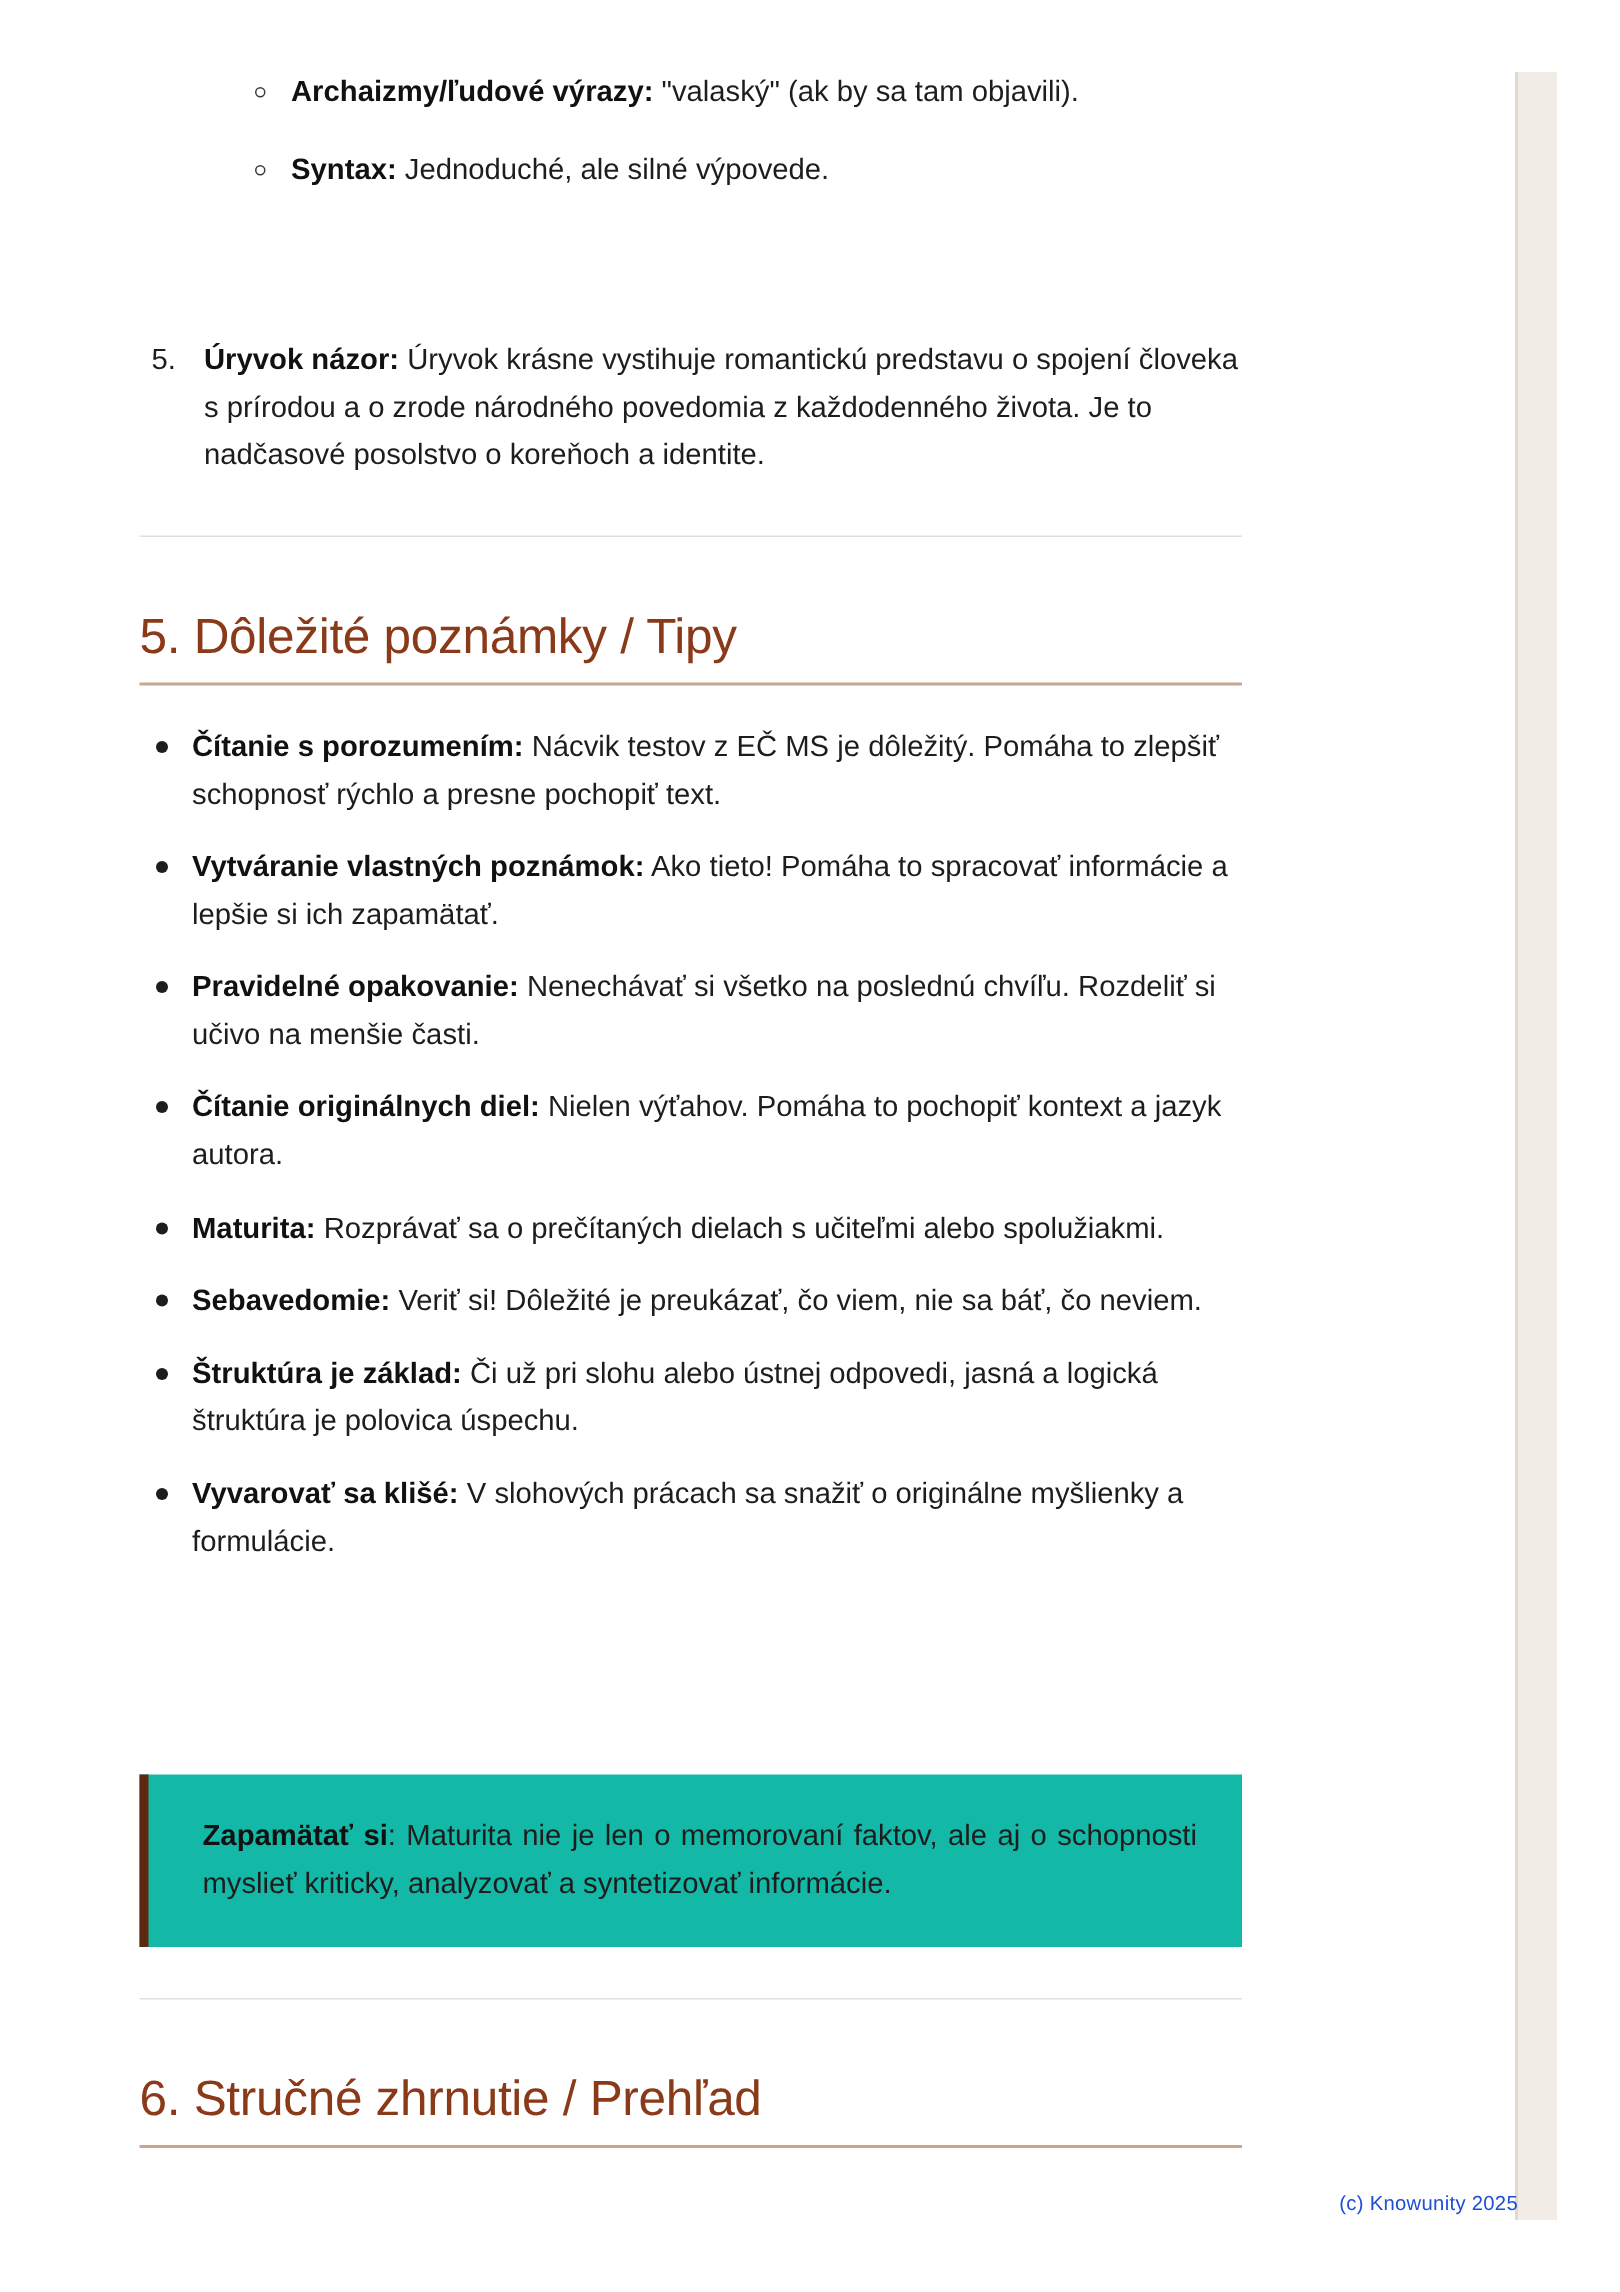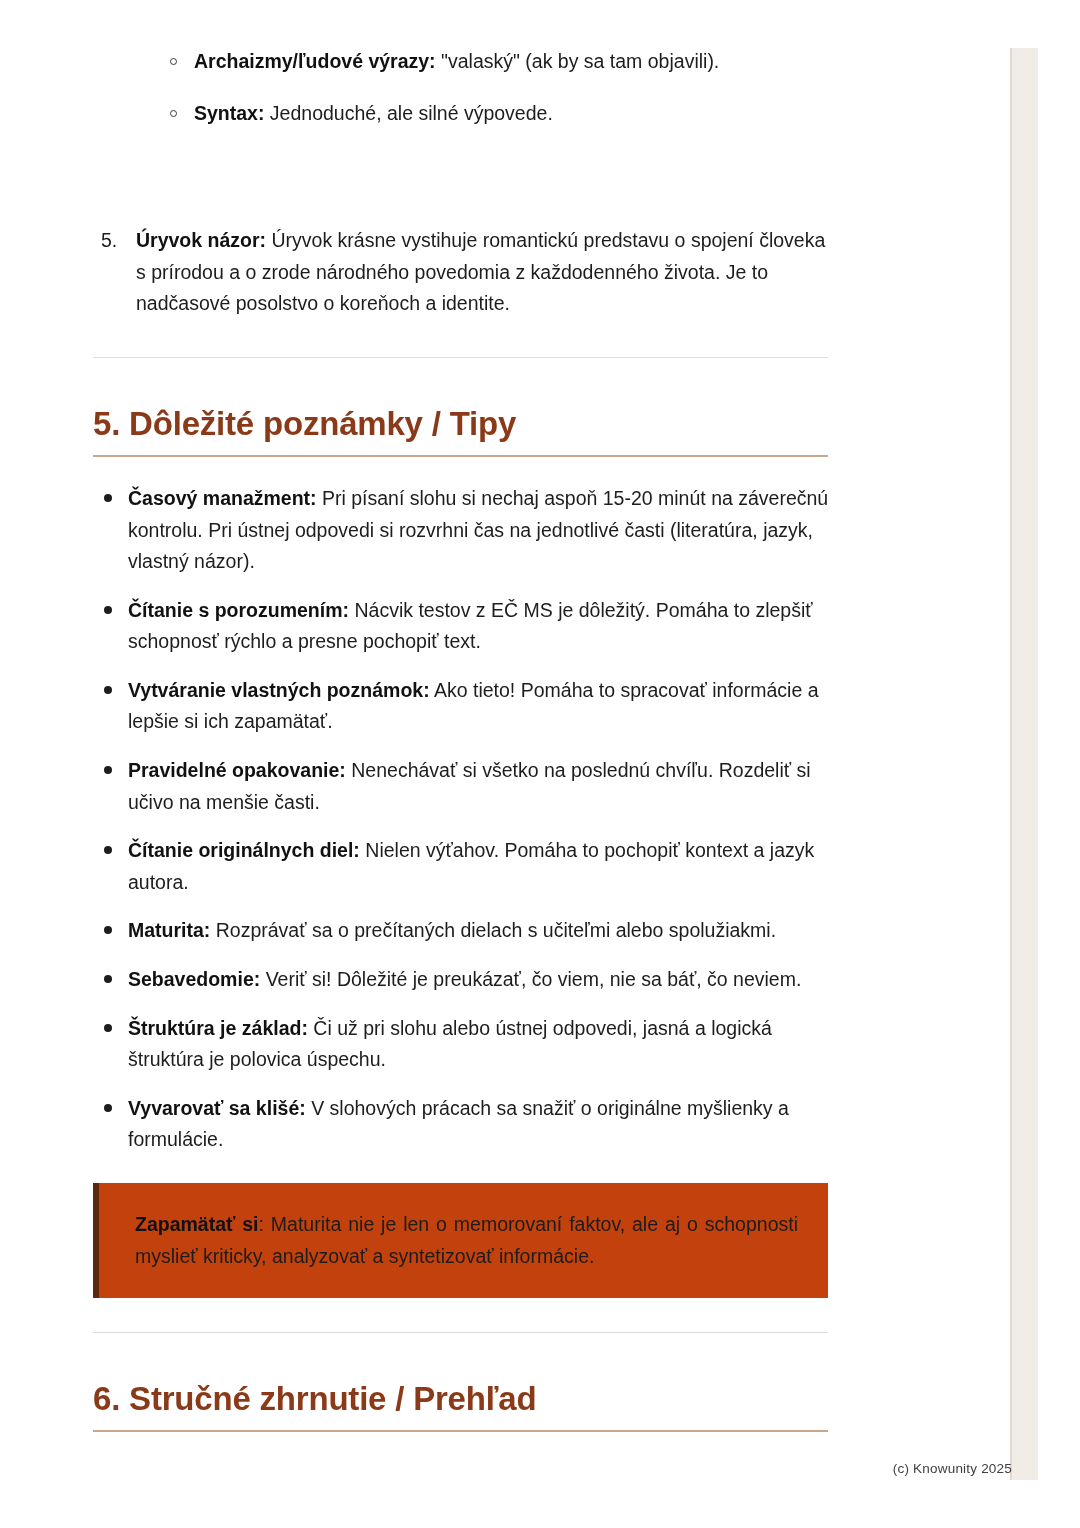--- a/index.html
+++ b/index.html
@@ -128,50 +128,50 @@
   
   .hr {
     width: 735px;
     height: 1px;
     background: #e3ded9;
     margin: 0;
   }
 
   h2.section-title {
     font-size: 33px;
-    font-weight: 700;
+    font-weight: 400;
     color: #8a3a18;
     margin: 0;
     letter-spacing: -0.2px;
   }
   .title-rule {
     width: 735px;
     height: 2px;
     background: #c9a78f;
     margin-top: 12px;
   }
 
   .callout {
     width: 735px;
     box-sizing: border-box;
-    background: #c2410c;
+    background: #14b8a6;
     border-left: 6px solid #5a2910;
     padding: 26px 30px 26px 36px;
     font-size: 19.5px;
     line-height: 1.62;
     color: #1d1d1d;
     text-align: justify;
   }
 
   .footer-note {
     position: absolute;
     right: 68px;
     bottom: 52px;
     font-size: 13.5px;
-    color: #404040;
+    color: #1d4ed8;
     letter-spacing: 0.2px;
   }
 
   
   .blk { position: absolute; }
 </style>
 </head>
 <body>
 
 <div class="page-edge">
@@ -198,23 +198,20 @@
 
   <div class="hr blk" style="left:93px; top:357px;"></div>
 
   <div class="blk" style="left:93px; top:405px;">
     <h2 class="section-title">5. Dôležité poznámky / Tipy</h2>
     <div class="title-rule"></div>
   </div>
 
   <ul class="bullet-list blk" style="left:96px; top:483px; width:745px;">
     <li>
-      <b>Časový manažment:</b><span> Pri písaní slohu si nechaj aspoň 15-20 minút na záverečnú kontrolu. Pri ústnej odpovedi si rozvrhni čas na jednotlivé časti (literatúra, jazyk, vlastný názor).</span>
-    </li>
-    <li>
       <b>Čítanie s porozumením:</b><span> Nácvik testov z EČ MS je dôležitý. Pomáha to zlepšiť schopnosť rýchlo a presne pochopiť text.</span>
     </li>
     <li>
       <b>Vytváranie vlastných poznámok:</b><span> Ako tieto! Pomáha to spracovať informácie a lepšie si ich zapamätať.</span>
     </li>
     <li>
       <b>Pravidelné opakovanie:</b><span> Nenechávať si všetko na poslednú chvíľu. Rozdeliť si učivo na menšie časti.</span>
     </li>
     <li>
       <b>Čítanie originálnych diel:</b><span> Nielen výťahov. Pomáha to pochopiť kontext a jazyk autora.</span>

